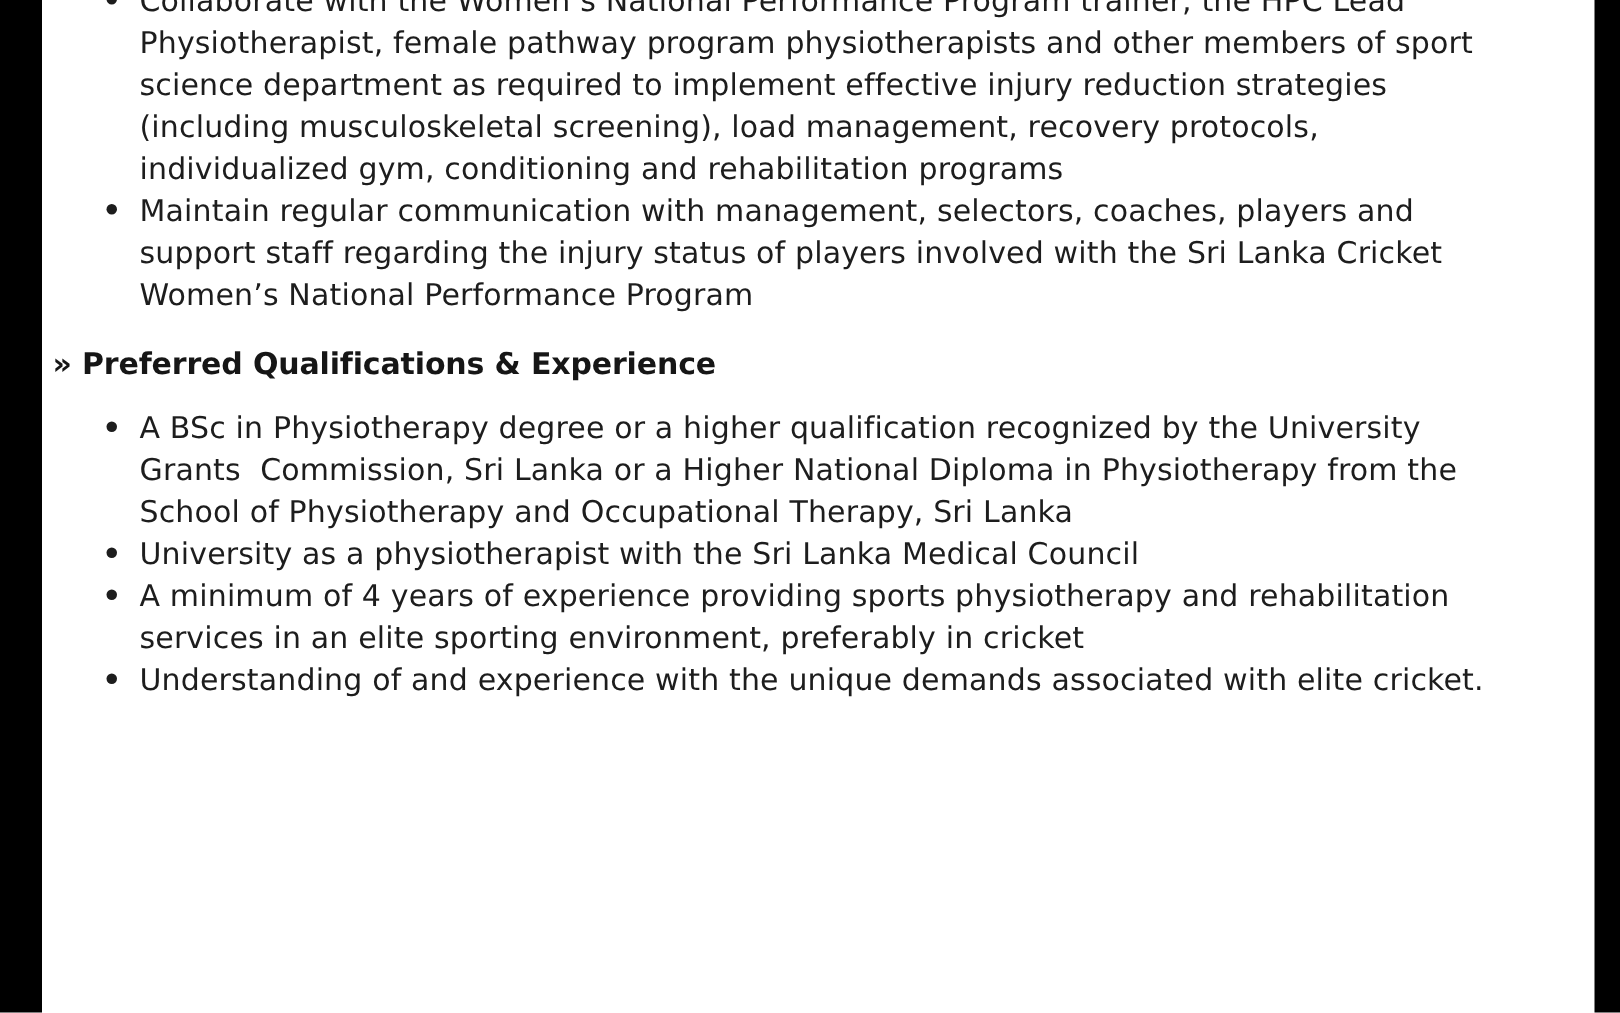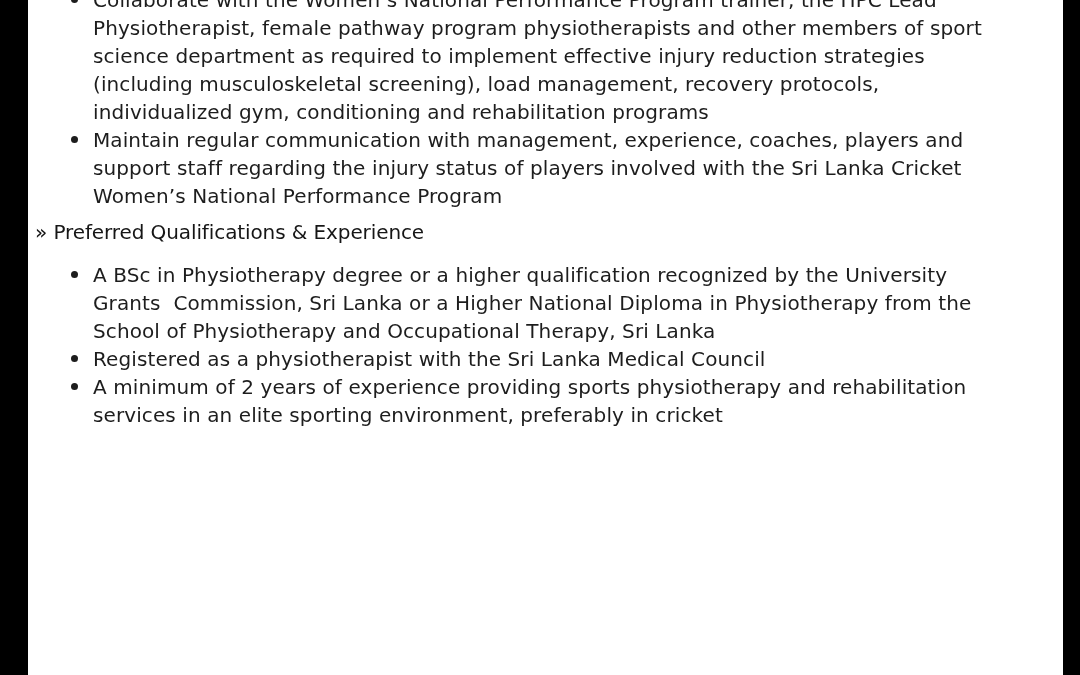--- a/index.html
+++ b/index.html
@@ -53,24 +53,24 @@
     position: absolute;
     left: 43px;
     top: 10px;
     width: 7px;
     height: 7px;
     border-radius: 50%;
     background: #1d1d1d;
   }
 
   h2.section-heading {
-    margin: 8px 0 15px 7px;
+    margin: 18px 0 15px 7px;
     font-size: 20px;
     line-height: 28px;
-    font-weight: normal;
+    font-weight: bold;
     letter-spacing: -0.1px;
     color: #161616;
     white-space: pre;
   }
 </style>
 </head>
 <body>
 
 <div class="letterbox letterbox-left"></div>
 <div class="letterbox letterbox-right"></div>
@@ -81,39 +81,43 @@
     <li>
       <span class="dot"></span>
       <span class="li-text">Collaborate with the Women’s National Performance Program trainer, the HPC Lead
 Physiotherapist, female pathway program physiotherapists and other members of sport
 science department as required to implement effective injury reduction strategies
 (including musculoskeletal screening), load management, recovery protocols,
 individualized gym, conditioning and rehabilitation programs</span>
     </li>
     <li>
       <span class="dot"></span>
-      <span class="li-text">Maintain regular communication with management, experience, coaches, players and
+      <span class="li-text">Maintain regular communication with management, selectors, coaches, players and
 support staff regarding the injury status of players involved with the Sri Lanka Cricket
 Women’s National Performance Program</span>
     </li>
   </ul>
 
   <h2 class="section-heading">» Preferred Qualifications &amp; Experience</h2>
 
   <ul class="bullets">
     <li>
       <span class="dot"></span>
       <span class="li-text">A BSc in Physiotherapy degree or a higher qualification recognized by the University
 Grants  Commission, Sri Lanka or a Higher National Diploma in Physiotherapy from the
 School of Physiotherapy and Occupational Therapy, Sri Lanka</span>
     </li>
     <li>
       <span class="dot"></span>
-      <span class="li-text">Registered as a physiotherapist with the Sri Lanka Medical Council</span>
+      <span class="li-text">University as a physiotherapist with the Sri Lanka Medical Council</span>
     </li>
     <li>
       <span class="dot"></span>
-      <span class="li-text">A minimum of 2 years of experience providing sports physiotherapy and rehabilitation
+      <span class="li-text">A minimum of 4 years of experience providing sports physiotherapy and rehabilitation
 services in an elite sporting environment, preferably in cricket</span>
+    </li>
+    <li>
+      <span class="dot"></span>
+      <span class="li-text">Understanding of and experience with the unique demands associated with elite cricket.</span>
     </li>
   </ul>
 
 </main>
 
 </body></html>

